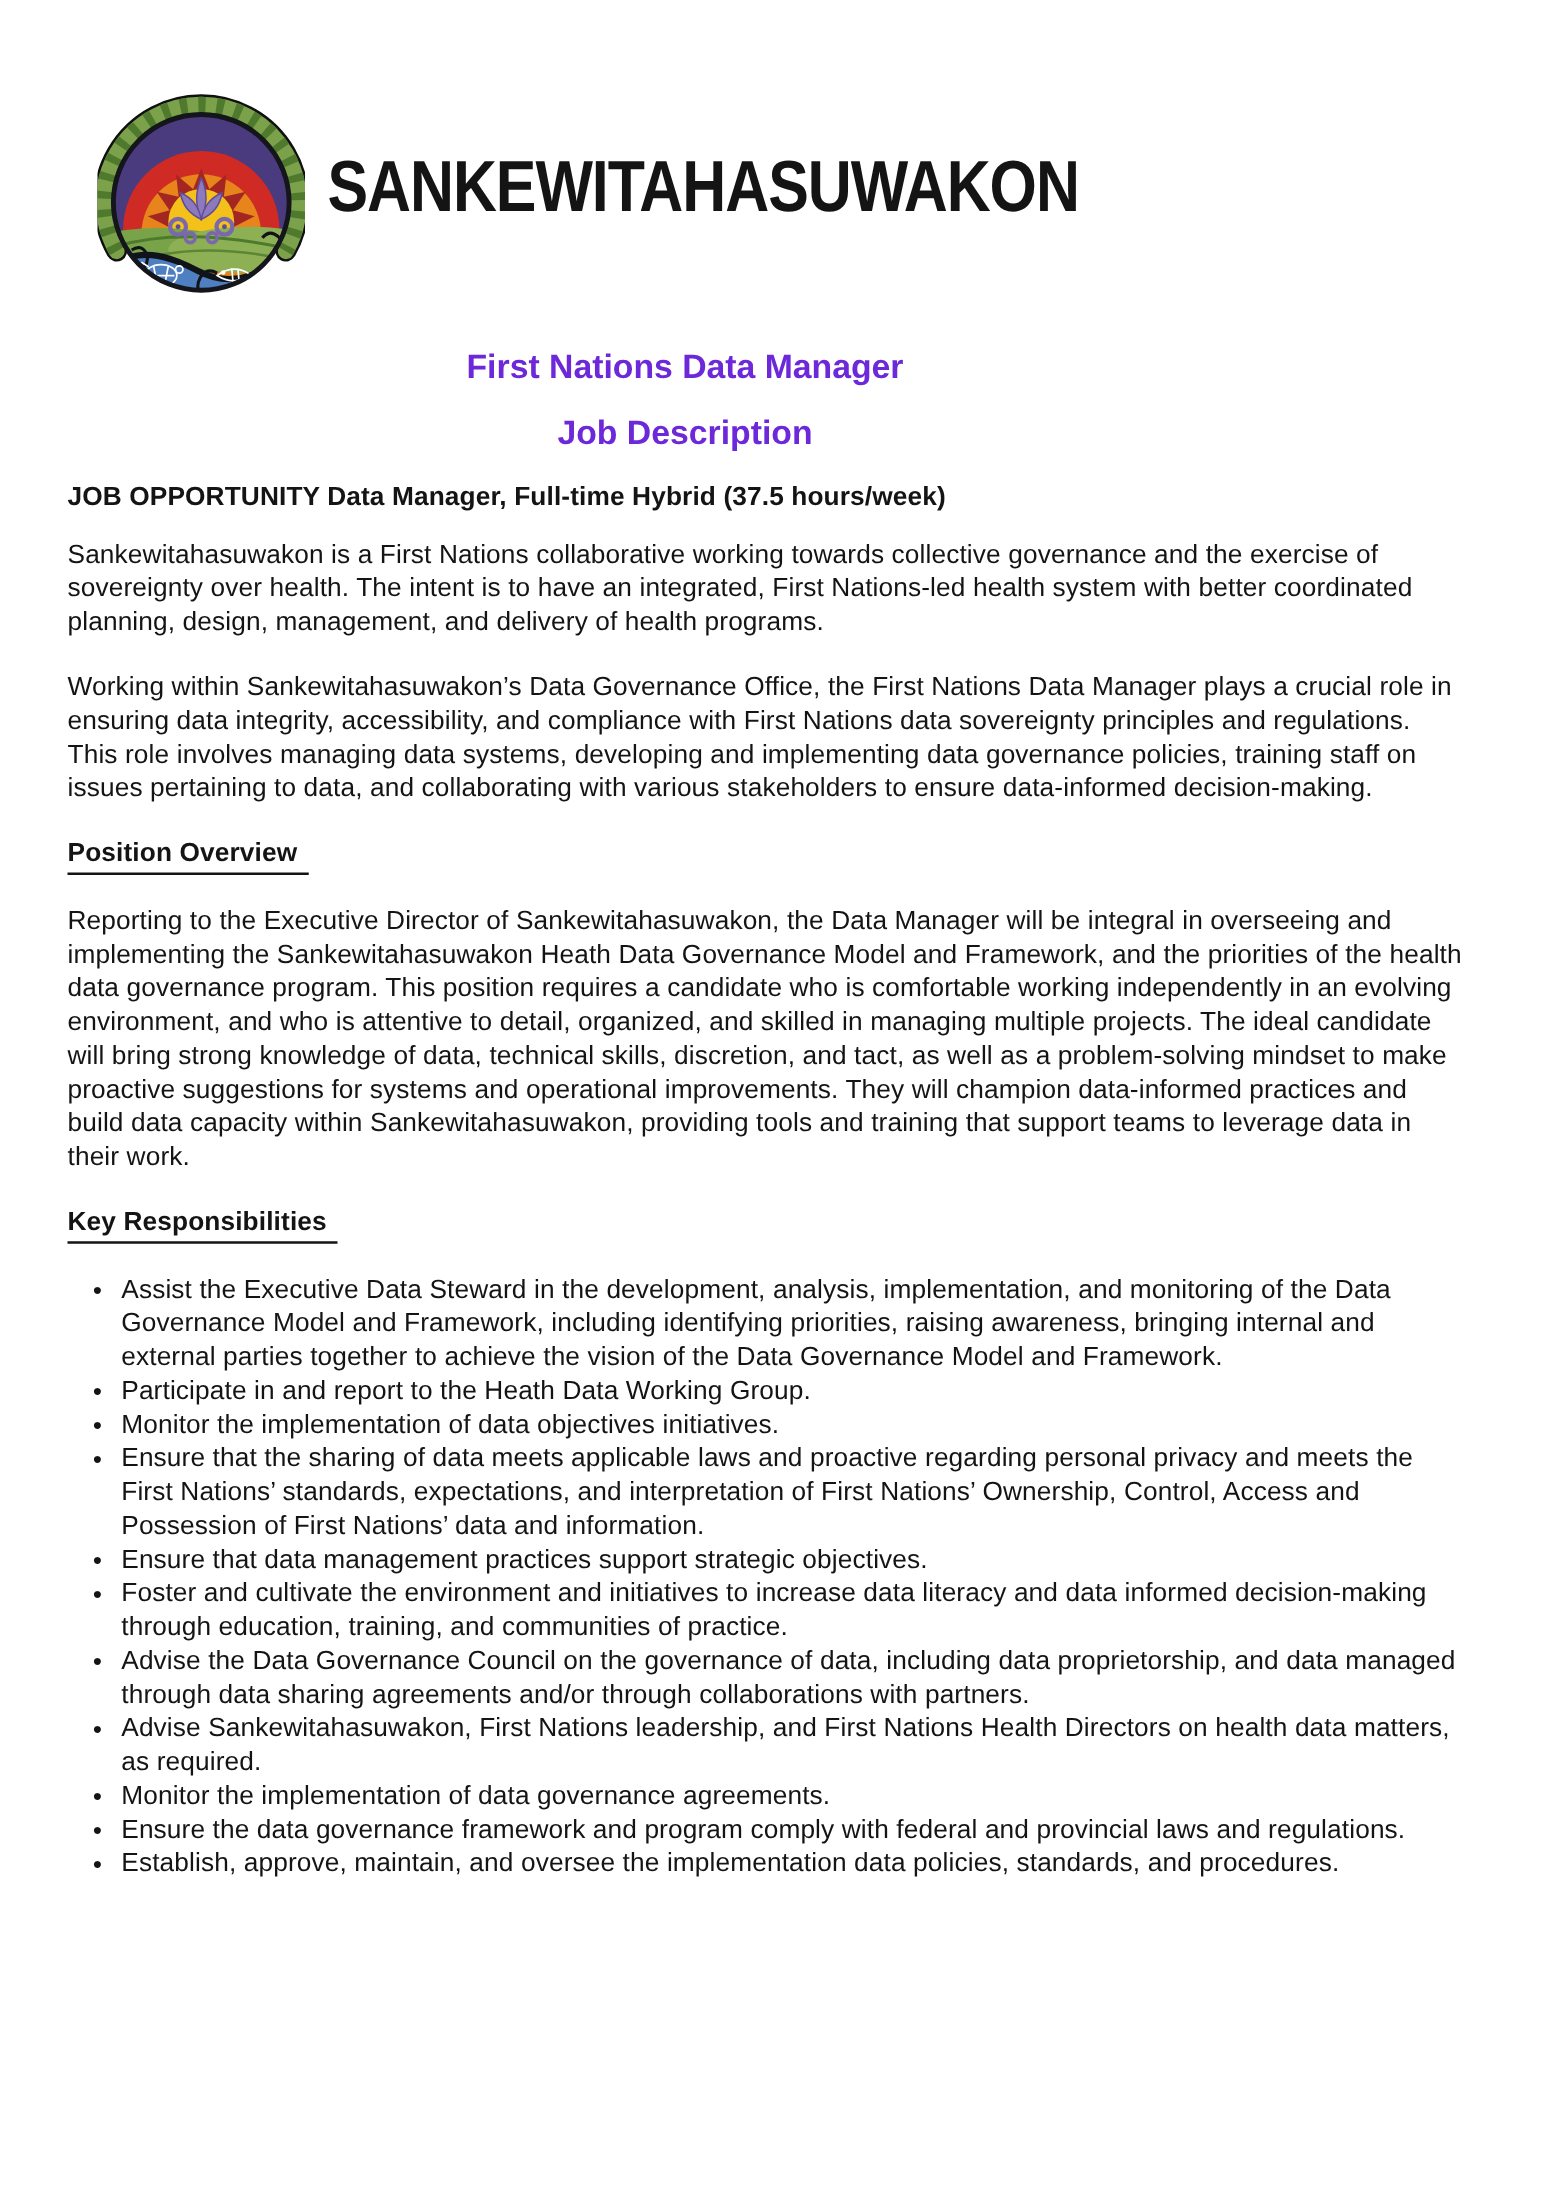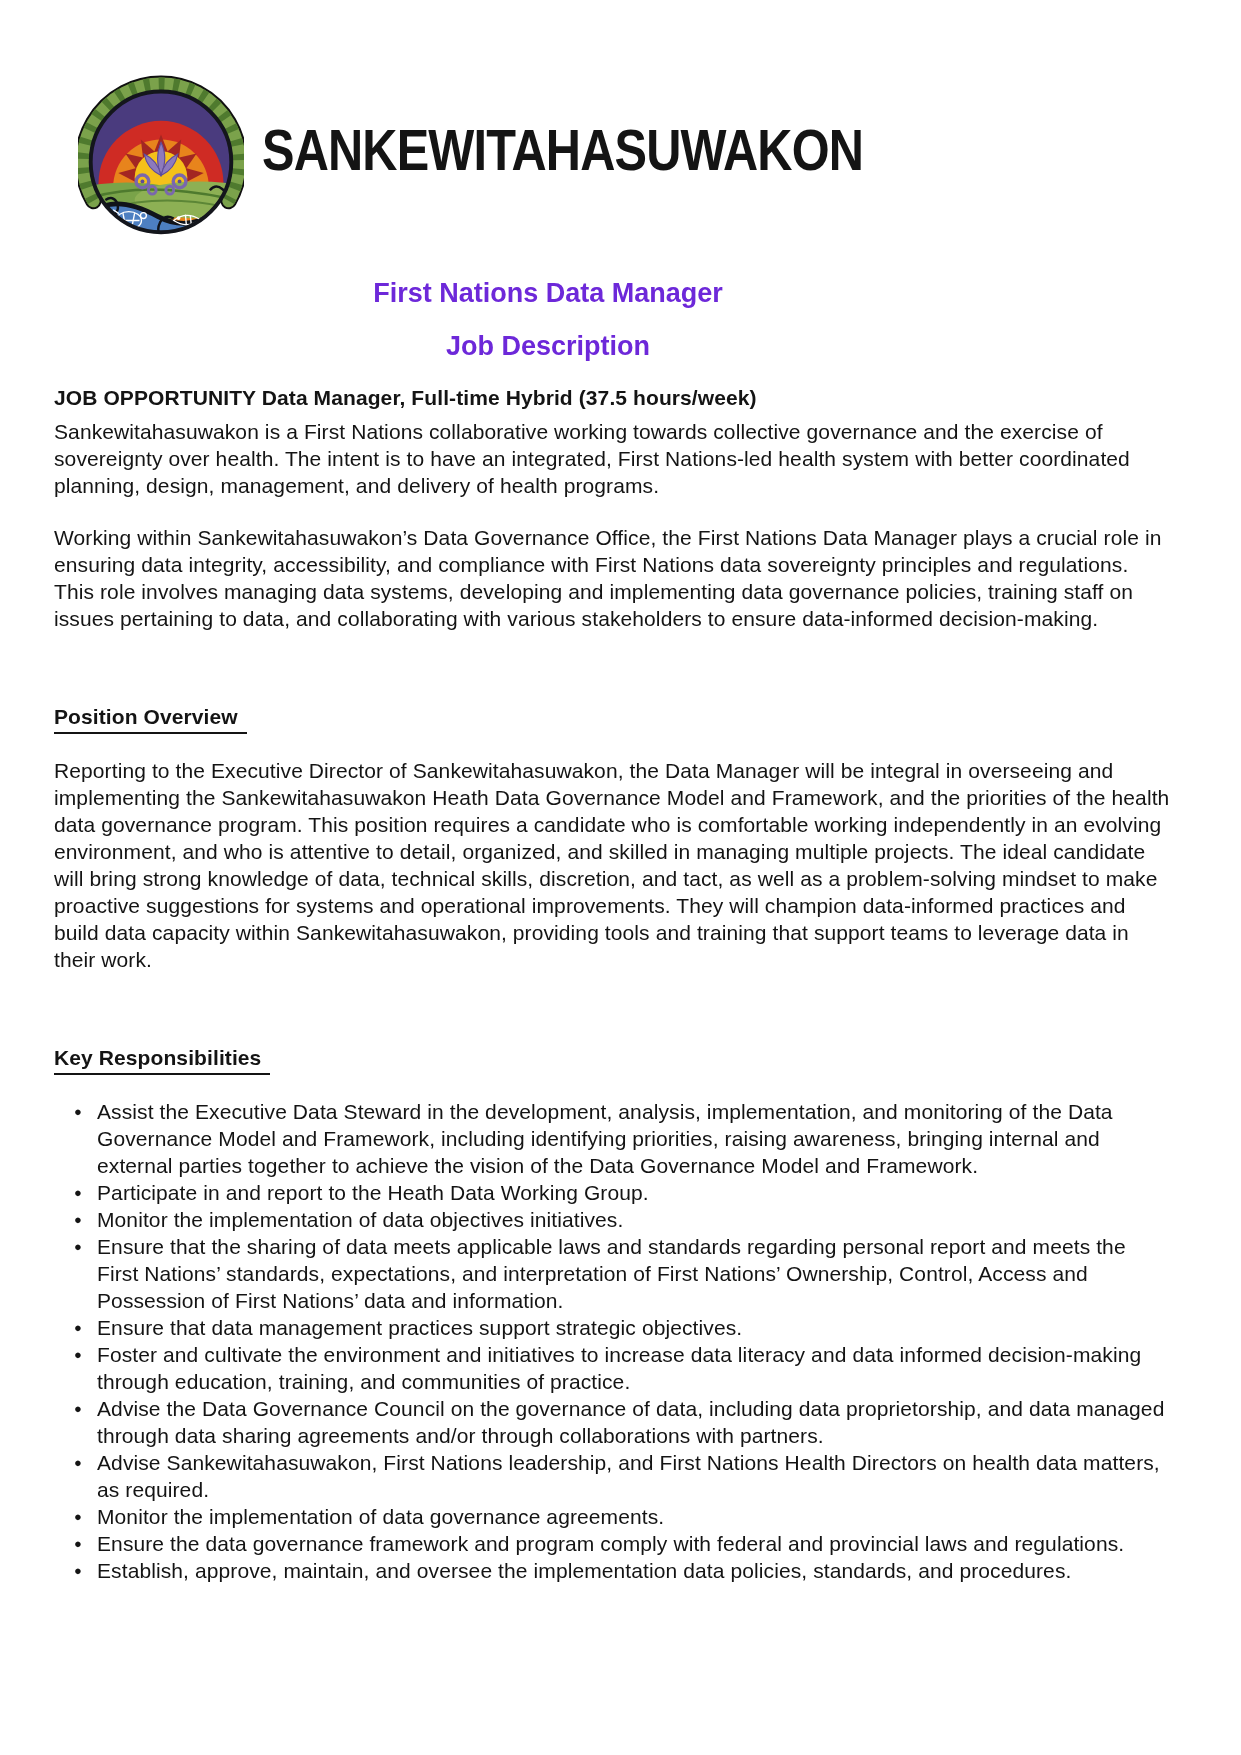--- a/index.html
+++ b/index.html
@@ -14,23 +14,23 @@
                transform-origin:left center; white-space:nowrap; }
   .doc-heading { position:absolute; left:54px; width:1110px; text-align:center;
                  padding-right:122px; font-size:27px; font-weight:bold; color:#6d28d9; }
   .doc-heading.h1 { top:278px; }
   .doc-heading.h2 { top:331px; }
 
   
   .content { position:absolute; left:54px; top:384px; width:1116px;
              font-size:21px; line-height:27px; letter-spacing:0.1px; color:#141414; }
   .content p { margin-bottom:25px; }
-  .job-line { font-weight:bold; margin-bottom:7px; }
+  .job-line { font-weight:bold; margin-bottom:19px; }
   .sec-heading { display:inline-block; font-size:21px; font-weight:bold;
-                 border-bottom:2.5px solid #141414; padding-right:9px; padding-bottom:2px;margin-top:46px; }
+                 border-bottom:2.5px solid #141414; padding-right:9px; padding-bottom:2px; }
   .sec-heading-row { margin-bottom:23px; }
   ul.resp { list-style:none; margin:0; padding:0; }
   ul.resp li { position:relative; padding-left:43px; }
   ul.resp li::before { content:"●"; position:absolute; left:20px; top:0;
                        font-size:13px; line-height:27px; color:#141414; }
 </style>
 </head>
 <body>
 
 <div class="page">
@@ -125,21 +125,21 @@
     <p>Reporting to the Executive Director of Sankewitahasuwakon, the Data Manager will be integral in overseeing and implementing the Sankewitahasuwakon Heath Data Governance Model and Framework, and the priorities of the health data governance program. This position requires a candidate who is comfortable working independently in an evolving environment, and who is attentive to detail, organized, and skilled in managing multiple projects. The ideal candidate will bring strong knowledge of data, technical skills, discretion, and tact, as well as a problem-solving mindset to make proactive suggestions for systems and operational improvements. They will champion data-informed practices and build data capacity within Sankewitahasuwakon, providing tools and training that support teams to leverage data in their work.</p>
 
     <div class="sec-heading-row">
       <span class="sec-heading">Key Responsibilities</span>
     </div>
 
     <ul class="resp">
         <li>Assist the Executive Data Steward in the development, analysis, implementation, and monitoring of the Data Governance Model and Framework, including identifying priorities, raising awareness, bringing internal and external parties together to achieve the vision of the Data Governance Model and Framework.</li>
         <li>Participate in and report to the Heath Data Working Group.</li>
         <li>Monitor the implementation of data objectives initiatives.</li>
-        <li>Ensure that the sharing of data meets applicable laws and standards regarding personal report and meets the First Nations’ standards, expectations, and interpretation of First Nations’ Ownership, Control, Access and Possession of First Nations’ data and information.</li>
+        <li>Ensure that the sharing of data meets applicable laws and proactive regarding personal privacy and meets the First Nations’ standards, expectations, and interpretation of First Nations’ Ownership, Control, Access and Possession of First Nations’ data and information.</li>
         <li>Ensure that data management practices support strategic objectives.</li>
         <li>Foster and cultivate the environment and initiatives to increase data literacy and data informed decision-making through education, training, and communities of practice.</li>
         <li>Advise the Data Governance Council on the governance of data, including data proprietorship, and data managed through data sharing agreements and/or through collaborations with partners.</li>
         <li>Advise Sankewitahasuwakon, First Nations leadership, and First Nations Health Directors on health data matters, as required.</li>
         <li>Monitor the implementation of data governance agreements.</li>
         <li>Ensure the data governance framework and program comply with federal and provincial laws and regulations.</li>
         <li>Establish, approve, maintain, and oversee the implementation data policies, standards, and procedures.</li>
       </ul>
 
   </div>

